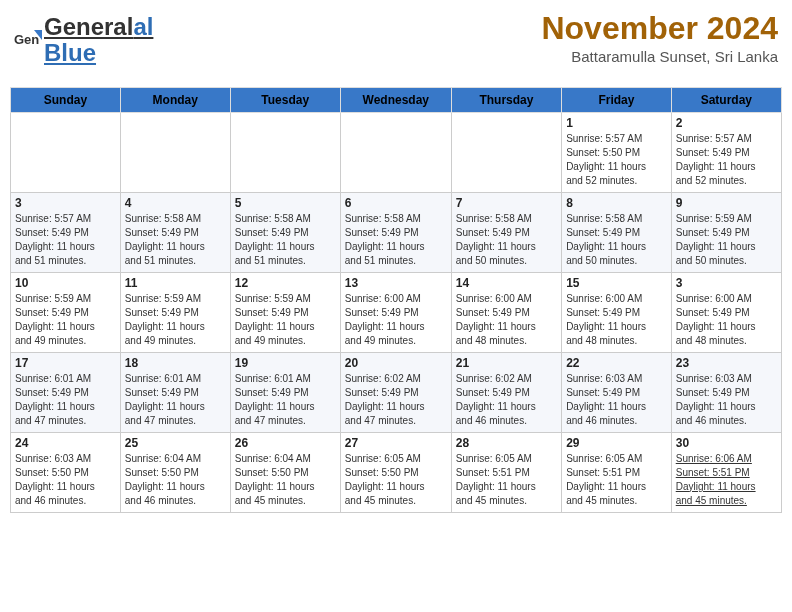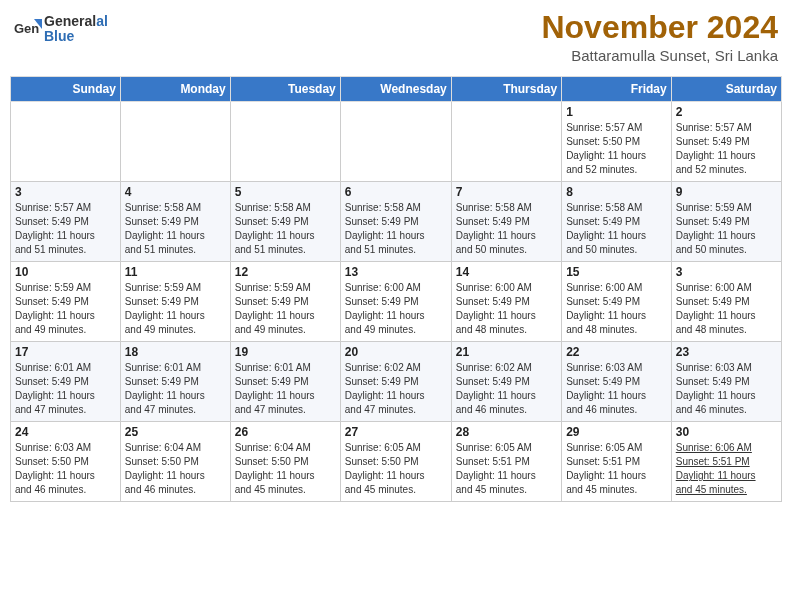--- a/index.html
+++ b/index.html
@@ -5,35 +5,36 @@
     * { box-sizing: border-box; margin: 0; padding: 0; }
     body {
       font-family: Arial, sans-serif;
       background: #fff;
       width: 792px;
       min-height: 612px;
       padding: 10px;
     }
     .header {
       display: flex;
-      align-items: flex-start;
+      align-items: center;
       justify-content: space-between;
-      margin-bottom: 12px;
+      margin-bottom: 20px;
       padding: 0 4px;
     }
     .logo {
       display: flex;
       align-items: center;
       margin-top: 4px;
     }
     .logo-text {
-      font-size: 14px;
+      font-size: 24px;
       font-weight: bold;
       color: #333;
       line-height: 1.1;
+      text-decoration: underline;
     }
     .logo-blue { color: #2e6db4; }
     .logo-icon {
       width: 28px;
       height: 28px;
       margin-right: 2px;
     }
     .title-block {
       text-align: right;
     }
@@ -48,25 +49,25 @@
       color: #555;
       margin-top: 2px;
     }
     .calendar {
       width: 100%;
       border-collapse: collapse;
       font-size: 10.5px;
     }
     .calendar th {
       background-color: #3878c8;
-      color: #ffffff;
+      color: #000000;
       padding: 5px 4px;
       font-size: 12px;
       font-weight: bold;
-      text-align: right;
+      text-align: center;
       border: 1px solid #ddd;
     }
     .calendar td {
       border: 1px solid #ccc;
       vertical-align: top;
       padding: 3px 4px;
       height: 80px;
       width: 113px;
       background: #fff;
     }

